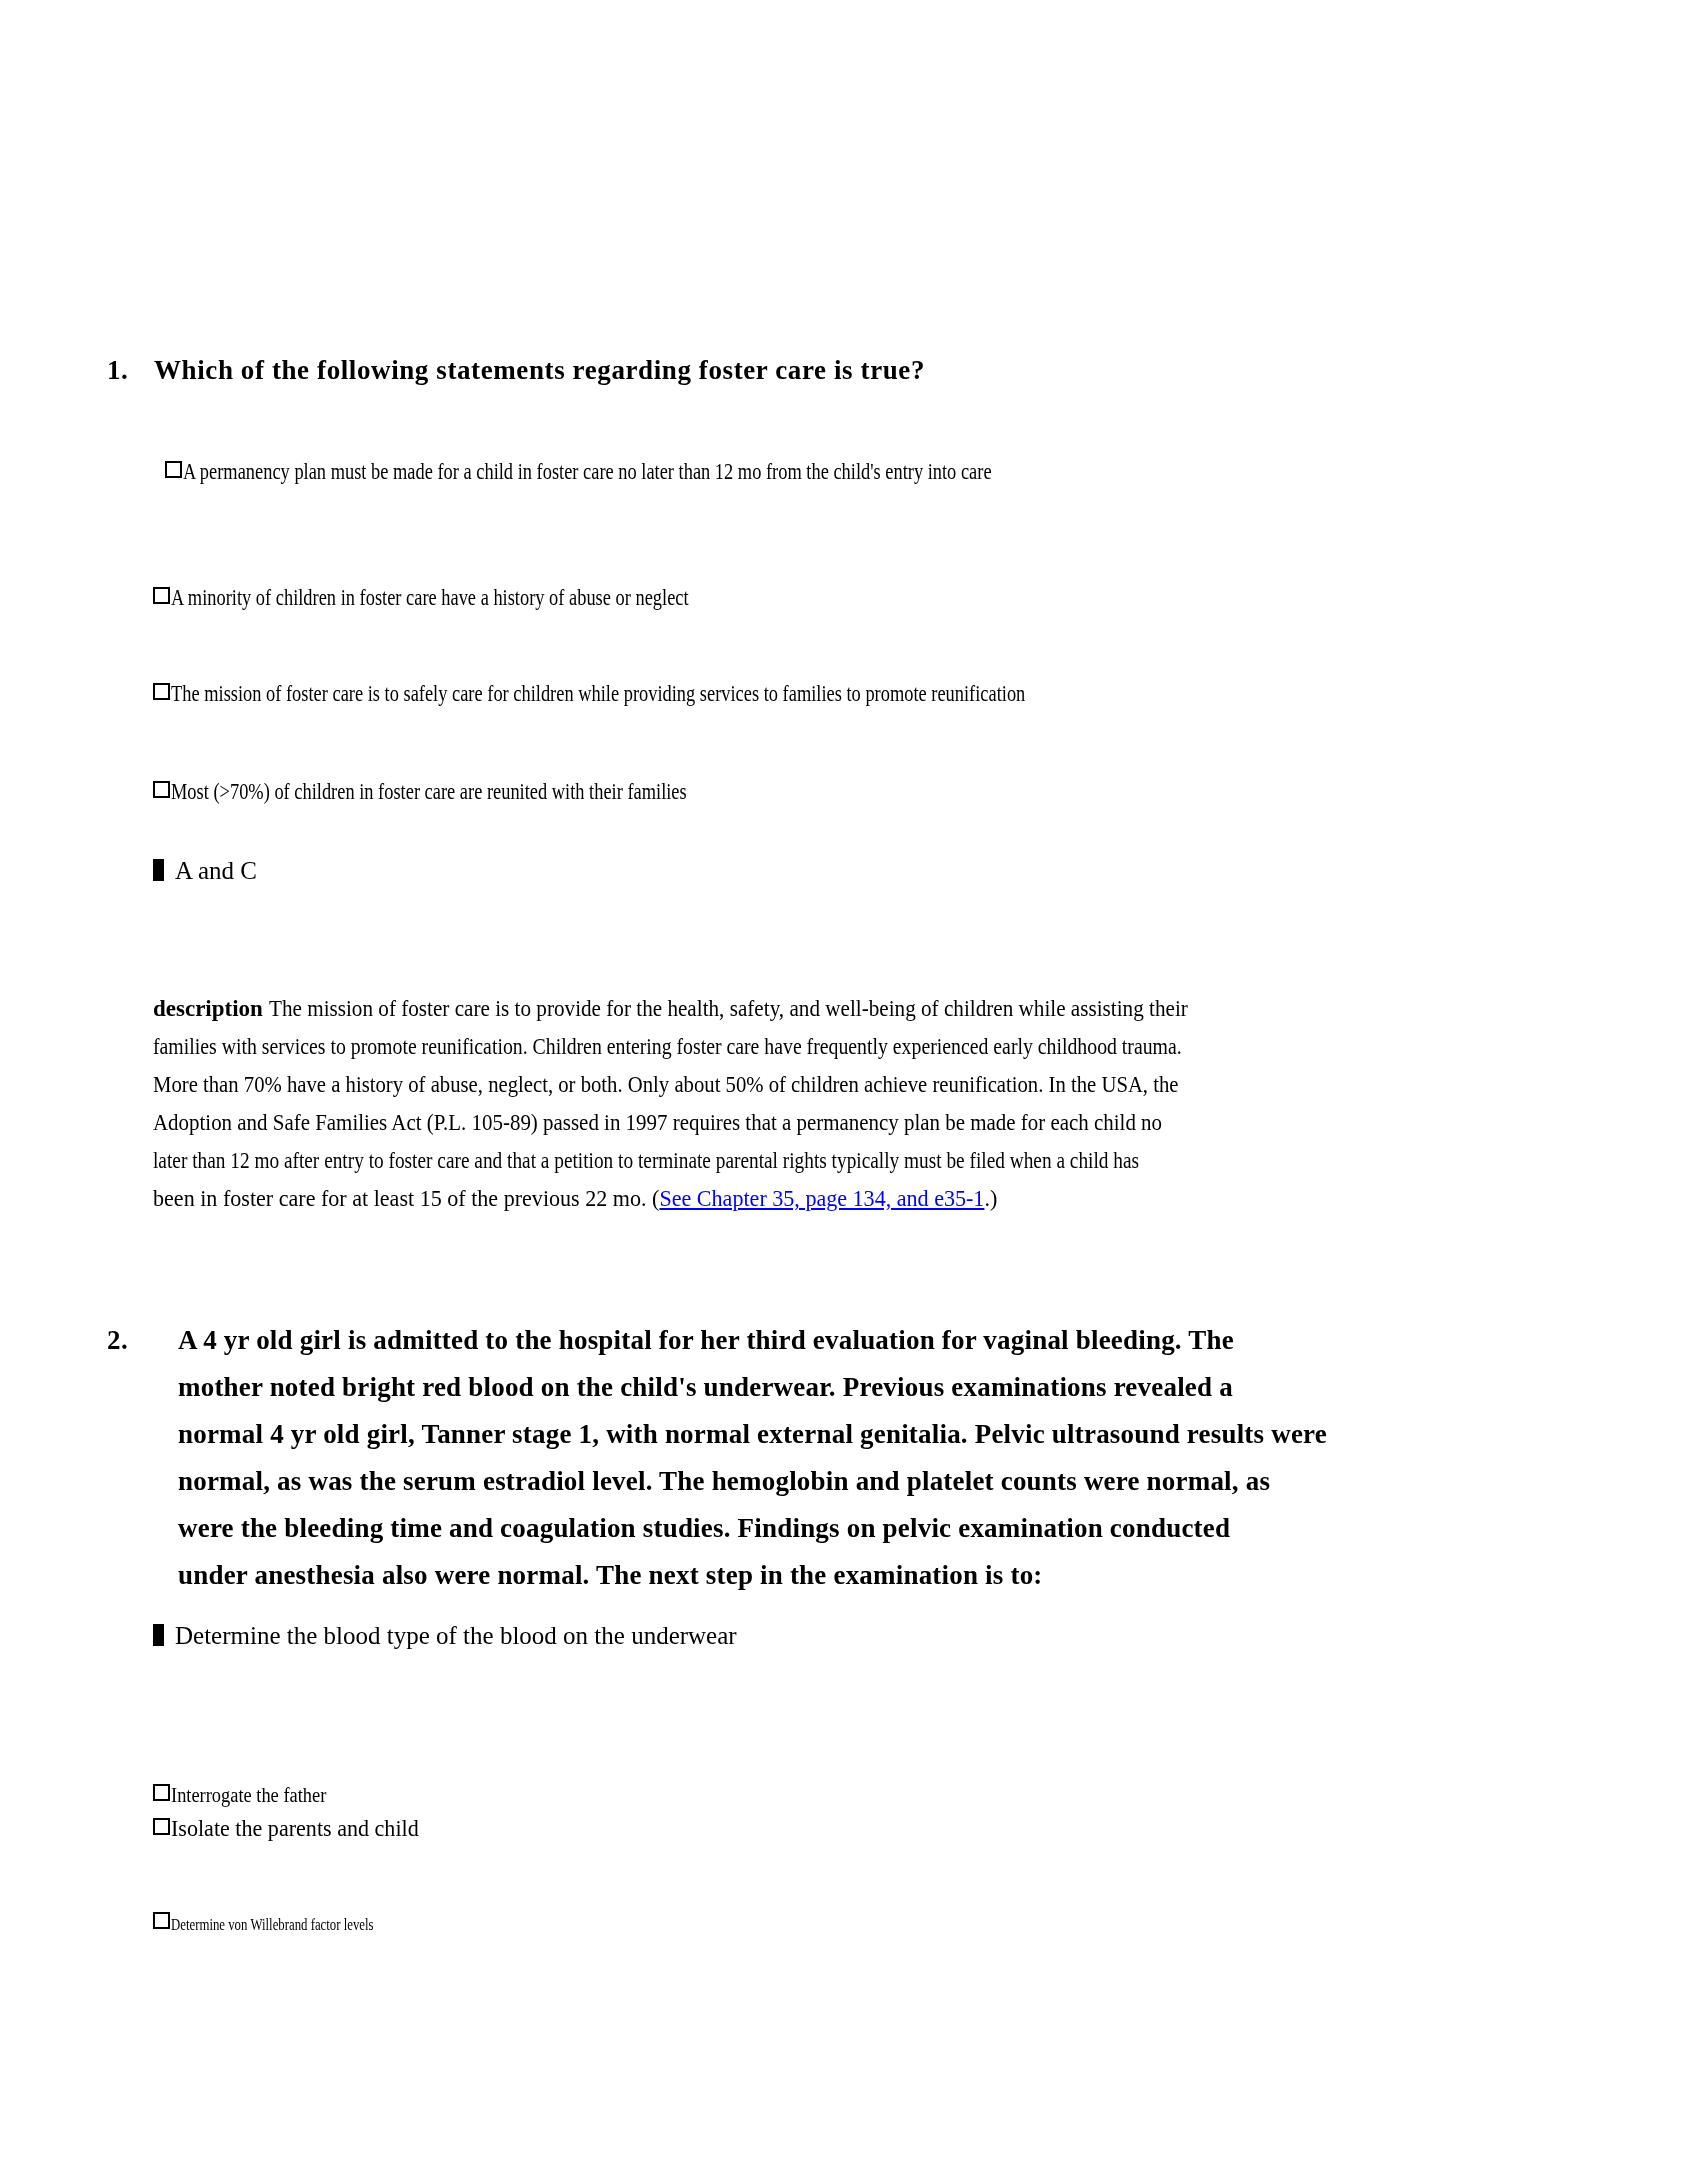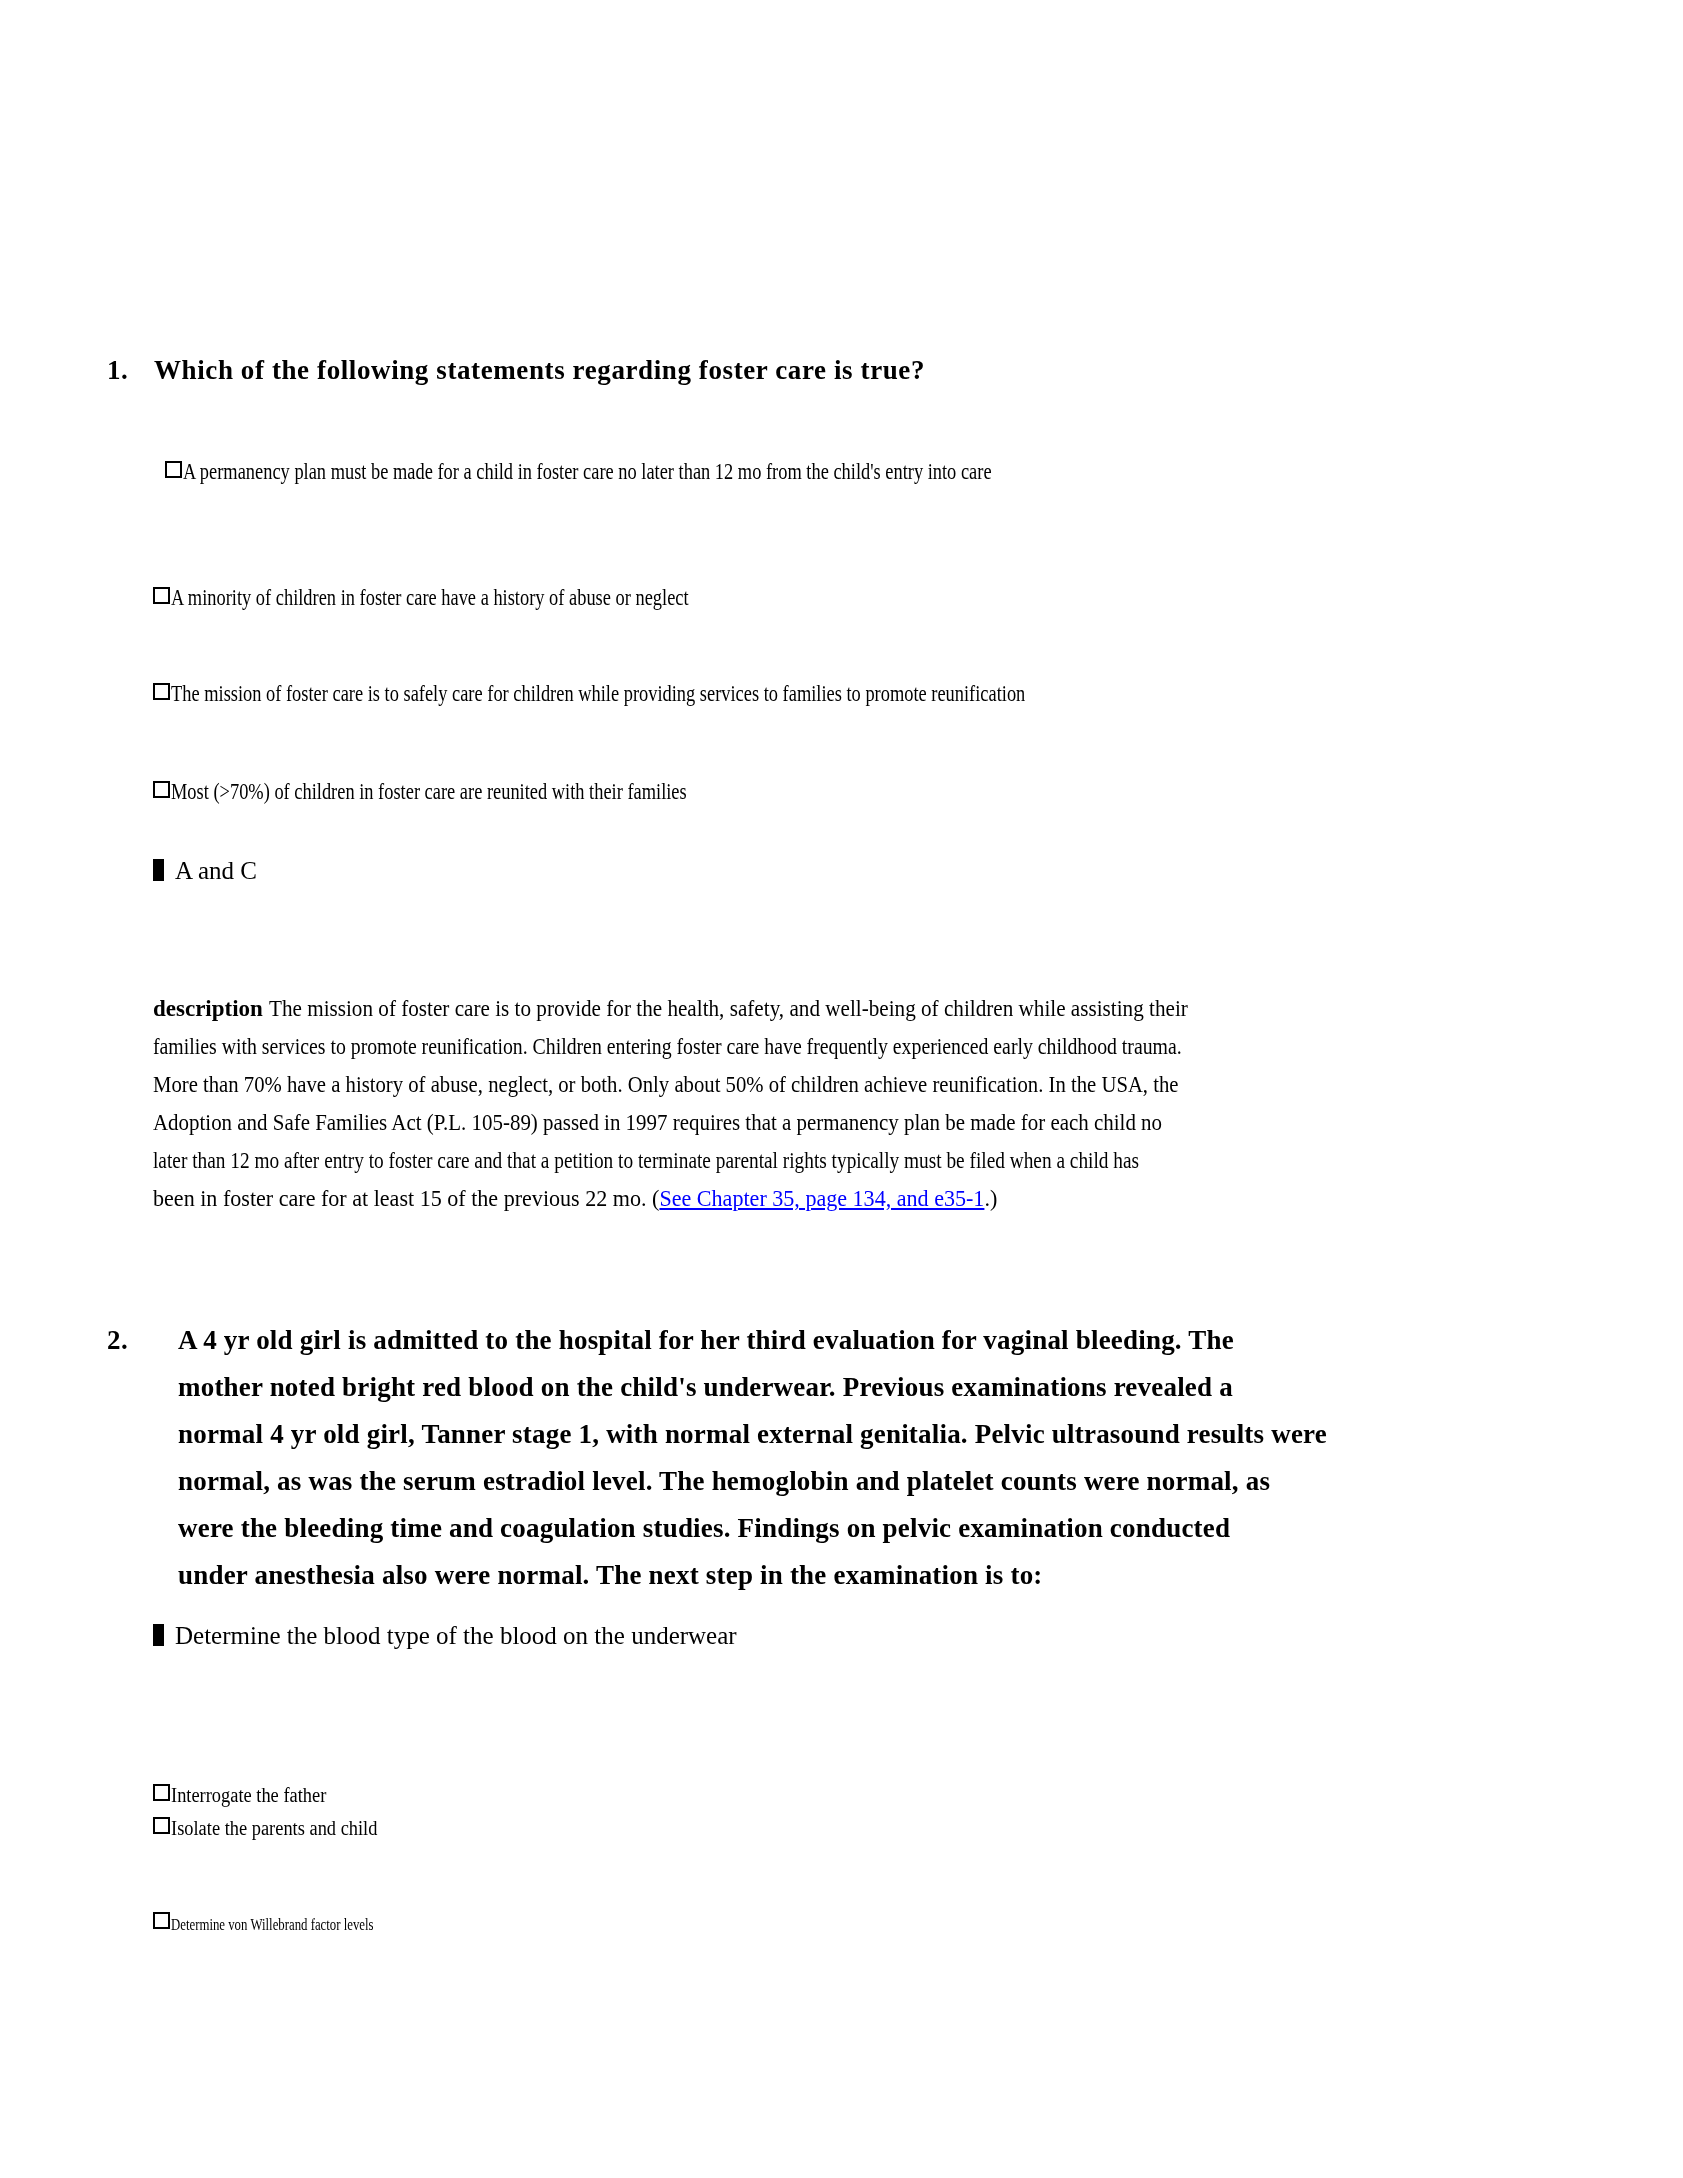--- a/index.html
+++ b/index.html
@@ -202,21 +202,21 @@
   <div class="option-row" style="top:1621px; font-size:25px;">
     <span class="cb-filled"></span>
     <span class="option-text normal">Determine the blood type of the blood on the underwear</span>
   </div>
 
   <div class="option-row" style="top:1780px; font-size:20px;">
     <span class="cb-empty"></span>
     <span class="option-text loose">Interrogate the father</span>
   </div>
 
-  <div class="option-row" style="top:1813px; font-size:20px;">
+  <div class="option-row" style="top:1813px; font-size:24px;">
     <span class="cb-empty"></span>
     <span class="option-text loose">Isolate the parents and child</span>
   </div>
 
   <div class="option-row" style="top:1910px; font-size:16px;">
     <span class="cb-empty"></span>
     <span class="option-text">Determine von Willebrand factor levels</span>
   </div>
 
 </div>

